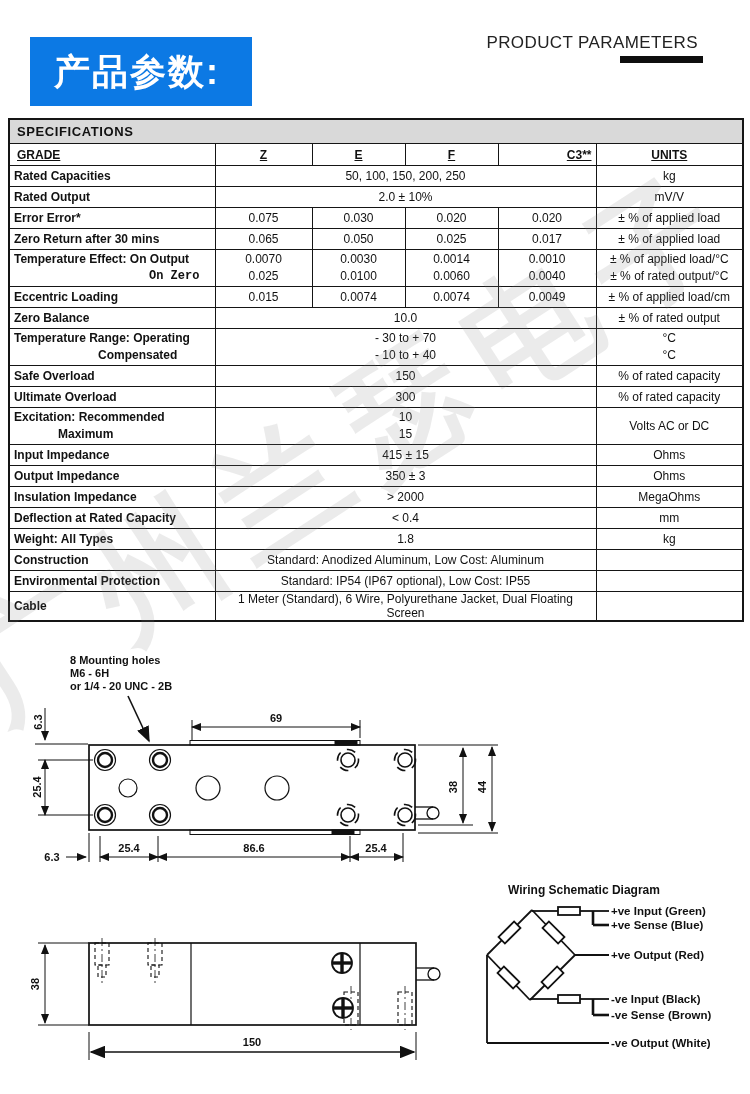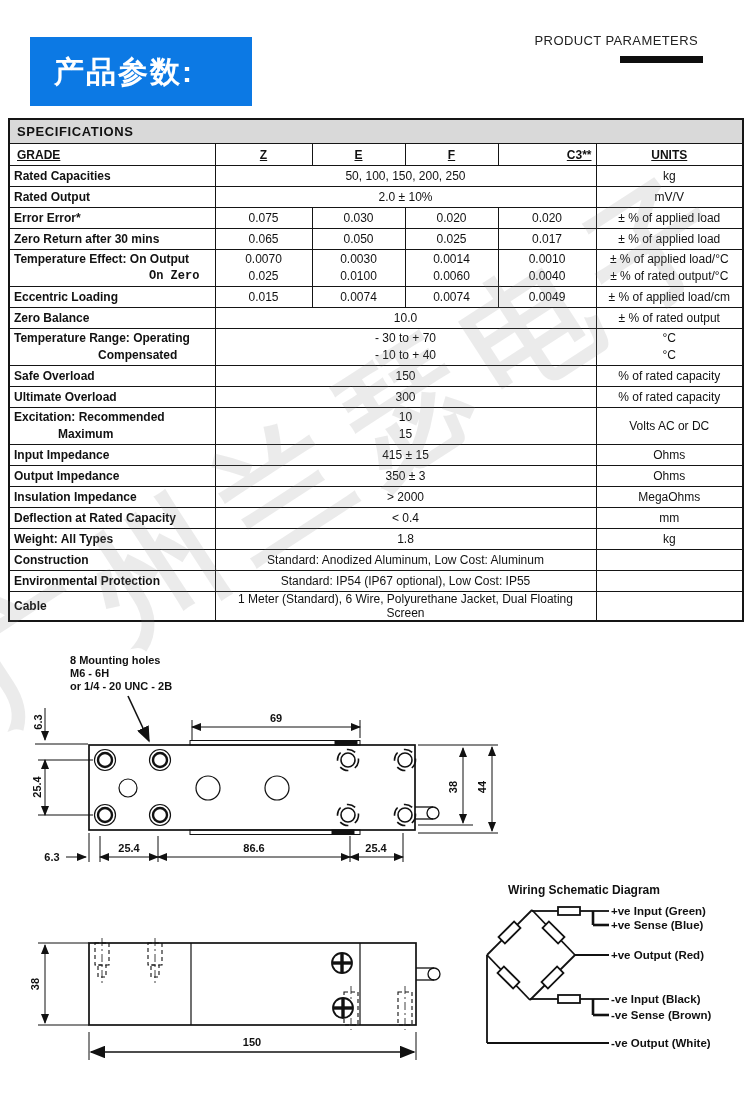--- a/index.html
+++ b/index.html
@@ -4,23 +4,23 @@
 <style>
   html,body{margin:0;padding:0;background:#fff;}
   .page{position:relative;width:750px;height:1094px;background:#fff;overflow:hidden;
         font-family:"Liberation Sans","DejaVu Sans",sans-serif;color:#111;}
   
   .watermark{position:absolute;left:-20px;top:600px;font-size:128px;letter-spacing:20px;
              color:rgba(130,130,130,0.16);font-weight:bold;white-space:nowrap;
              transform:rotate(-33deg);transform-origin:left center;pointer-events:none;z-index:6;}
   
   .blue-title{position:absolute;left:30px;top:37px;width:222px;height:69px;background:#0c79e4;
-              color:#fff;font-weight:bold;font-size:30px;line-height:69px;padding-left:24px;
+              color:#fff;font-weight:bold;font-size:36px;line-height:69px;padding-left:24px;
               letter-spacing:2px;box-sizing:border-box;z-index:2;}
-  .pp-text{position:absolute;top:33px;right:52px;font-size:13px;color:#222;letter-spacing:0.4px;z-index:2;}
+  .pp-text{position:absolute;top:33px;right:52px;font-size:17px;color:#222;letter-spacing:0.4px;z-index:2;}
   .pp-bar{position:absolute;left:620px;top:56px;width:83px;height:7px;background:#0e0e0e;z-index:2;}
   
   table.spec{position:absolute;left:8px;top:118px;width:734px;border-collapse:collapse;
              table-layout:fixed;z-index:3;font-size:12px;}
   table.spec td{border:1px solid #151515;padding:0 4px;vertical-align:middle;background:transparent;}
   table.spec{border:2px solid #151515;}
   tr.title-row td{background:#d9d9d9;font-size:13px;font-weight:bold;letter-spacing:0.6px;
                   padding-left:7px;height:23px;}
   tr.hdr td{font-weight:bold;height:21px;text-decoration:underline;}
   .r1{height:21px;}

